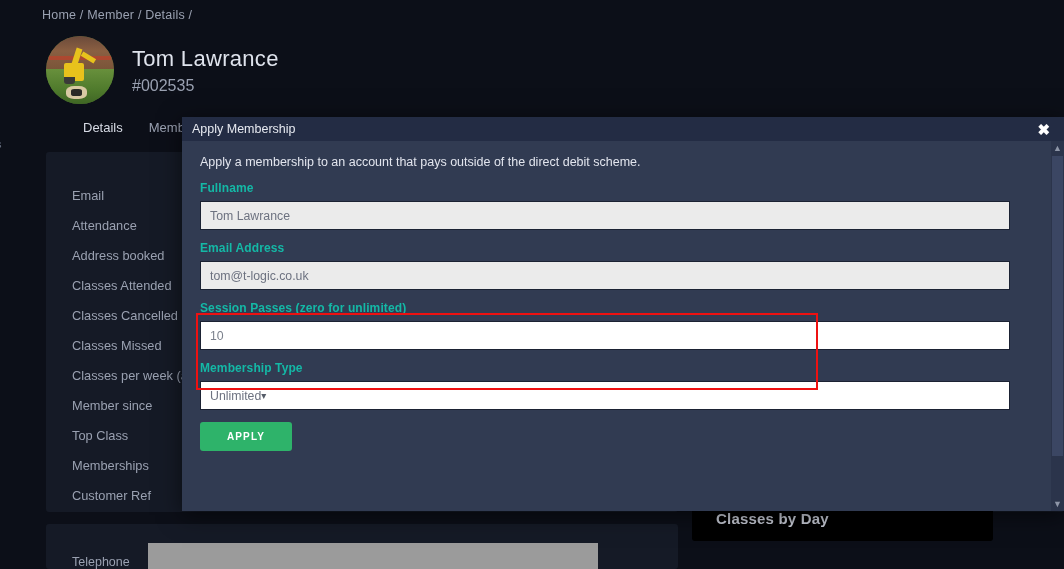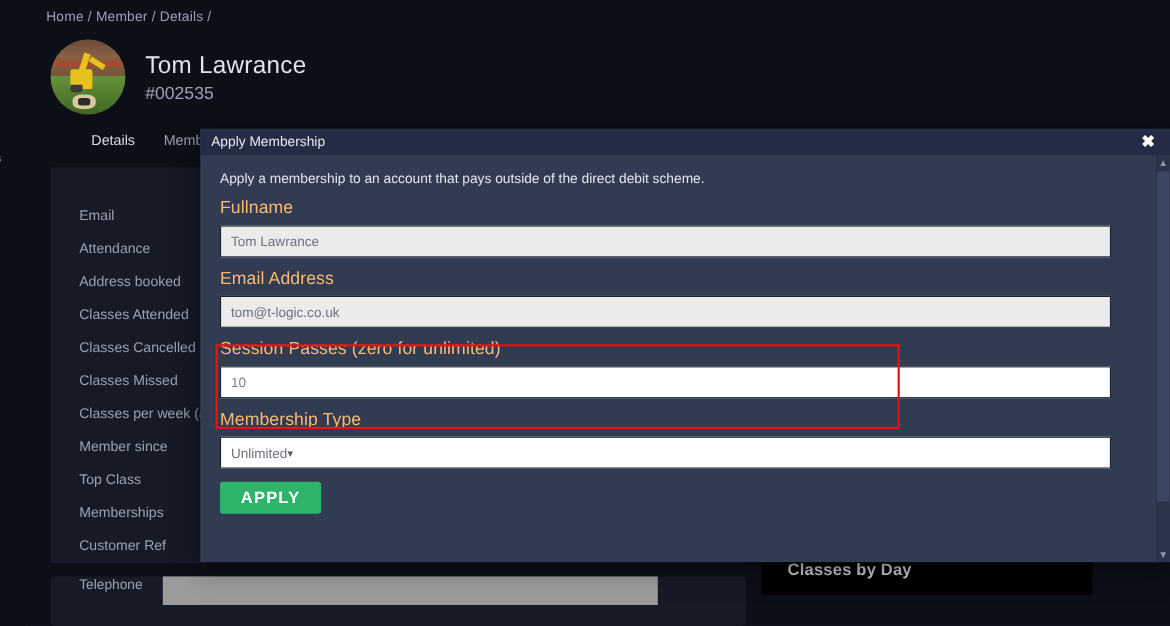--- a/index.html
+++ b/index.html
@@ -166,21 +166,21 @@
   .detail-row .dlabel { width: 180px; }
 
   
   .tel-card {
     position: absolute;
     left: 18px; top: 524px;
     width: 632px; height: 45px;
     background: #151a26;
     border-radius: 3px;
     display: flex;
-    align-items: flex-start;
+    align-items: flex-end;
     padding-left: 26px;
   }
   .tel-card .tlabel {
     font-size: 12.5px;
     color: #9aa1b1;
     width: 76px;
   }
   .tel-redact {
     width: 450px; height: 26px;
     background: #9b9b9b;
@@ -257,23 +257,23 @@
     padding: 14px 18px 0 18px;
     position: relative;
     height: 440px;
   }
   .modal-desc {
     font-size: 12.5px;
     color: #e2e5ee;
     margin-bottom: 12px;
   }
   .field-label {
-    font-size: 16px;
-    font-weight: normal;
-    color: #fdba74;
+    font-size: 12px;
+    font-weight: bold;
+    color: #14b8a6;
     margin-bottom: 6px;
     letter-spacing: 0.1px;
   }
   .field-input {
     width: 810px;
     height: 29px;
     border: 1px solid #1b2233;
     background: #ebebeb;
     color: #6d7280;
     font-size: 12.3px;
@@ -300,21 +300,21 @@
     align-items: center;
   }
   .chev { font-size: 10px; color: #555c68; }
 
   .apply-btn {
     width: 92px; height: 29px;
     background: #2eb36a;
     color: #ffffff;
     border: none;
     border-radius: 3px;
-    font-size: 15px;
+    font-size: 10px;
     font-weight: bold;
     letter-spacing: 1.1px;
     font-family: "Liberation Sans", sans-serif;
     cursor: pointer;
   }
 
   
   .annot-box {
     position: absolute;
     left: 196px; top: 313px;

